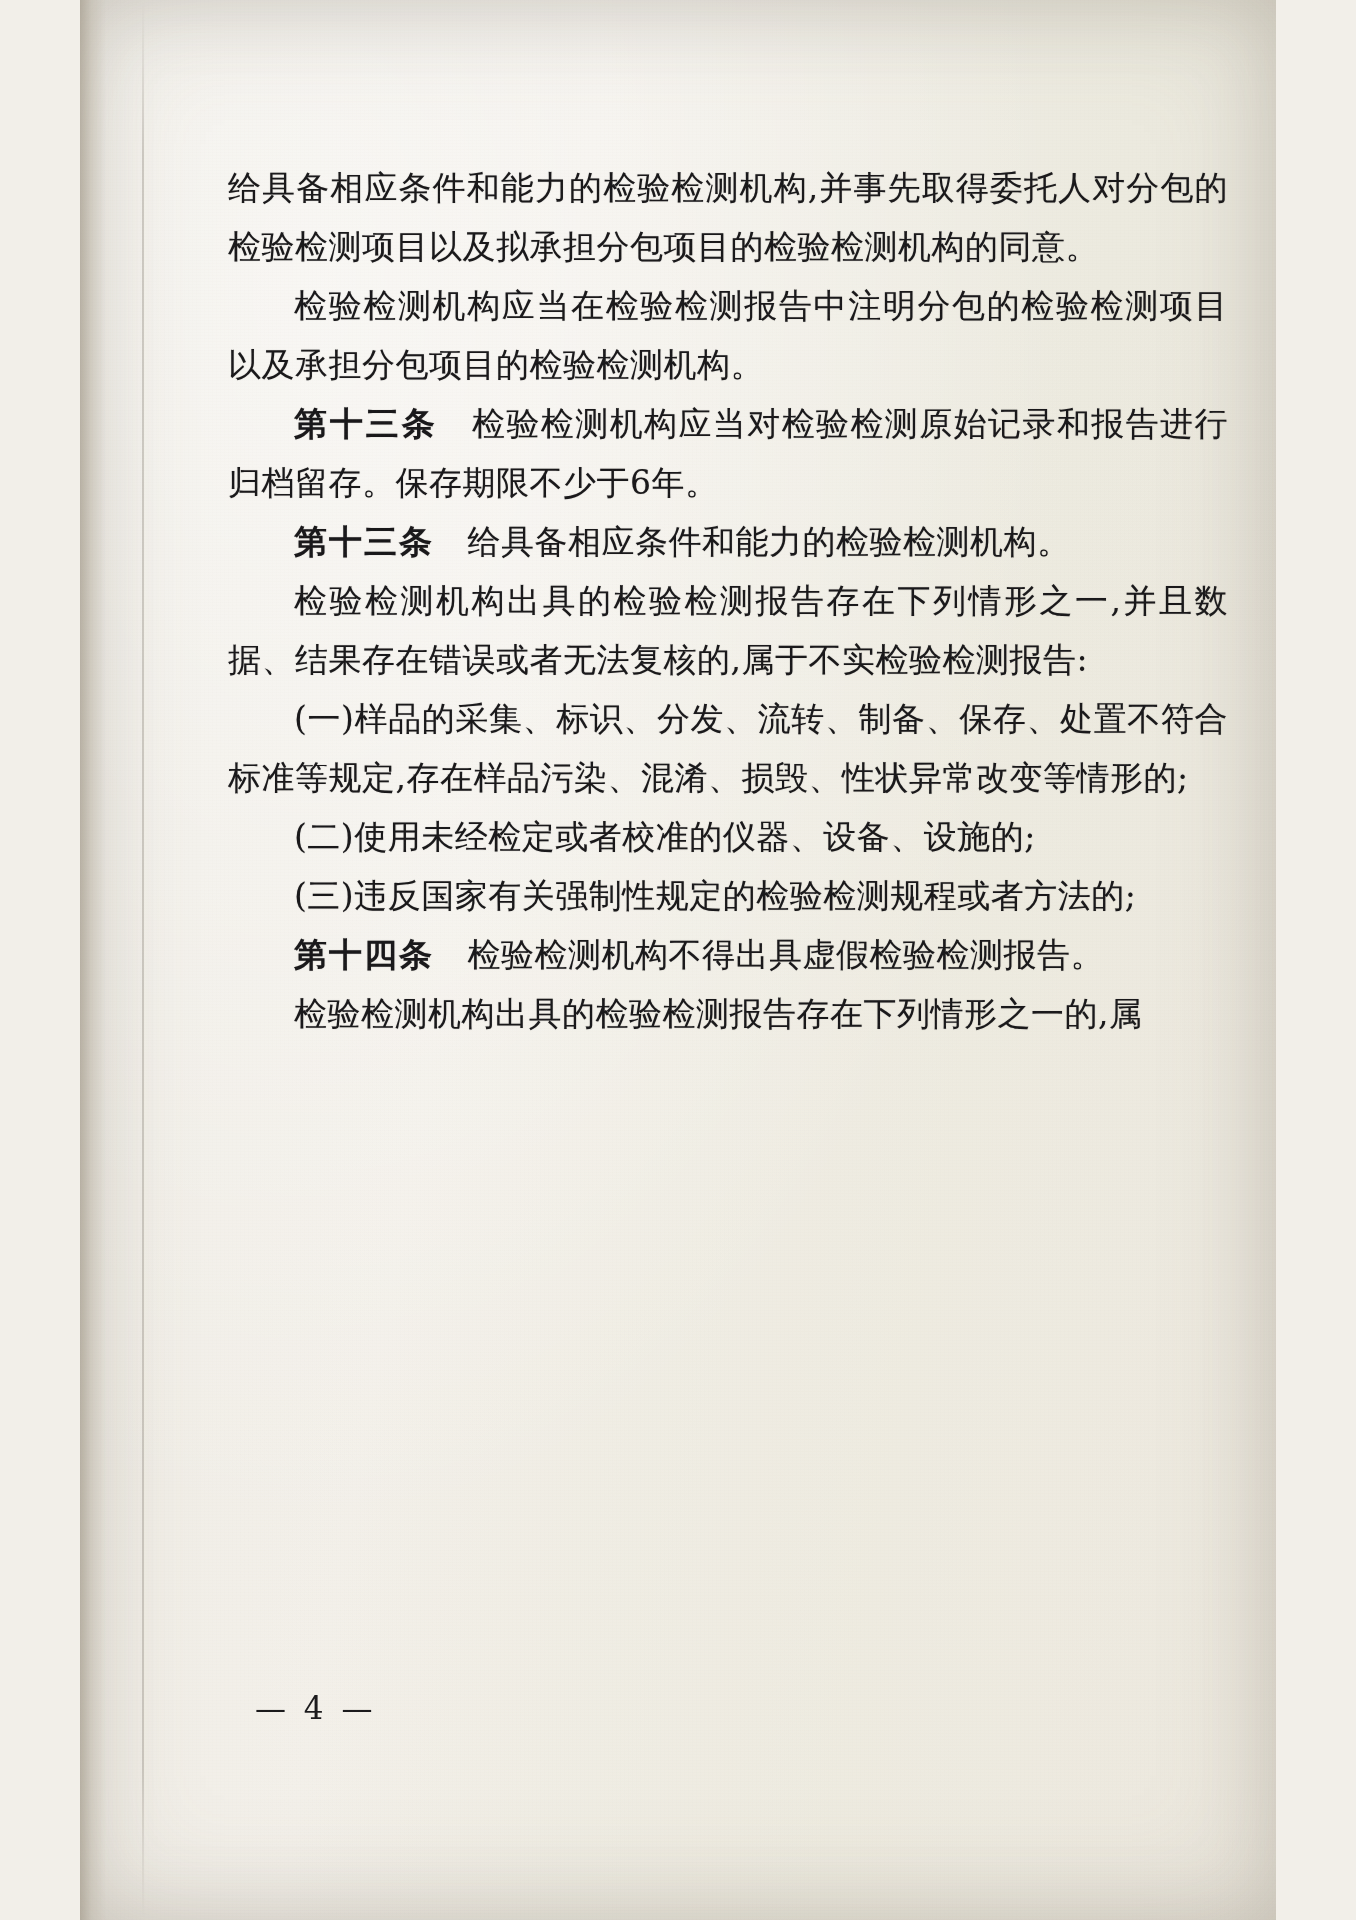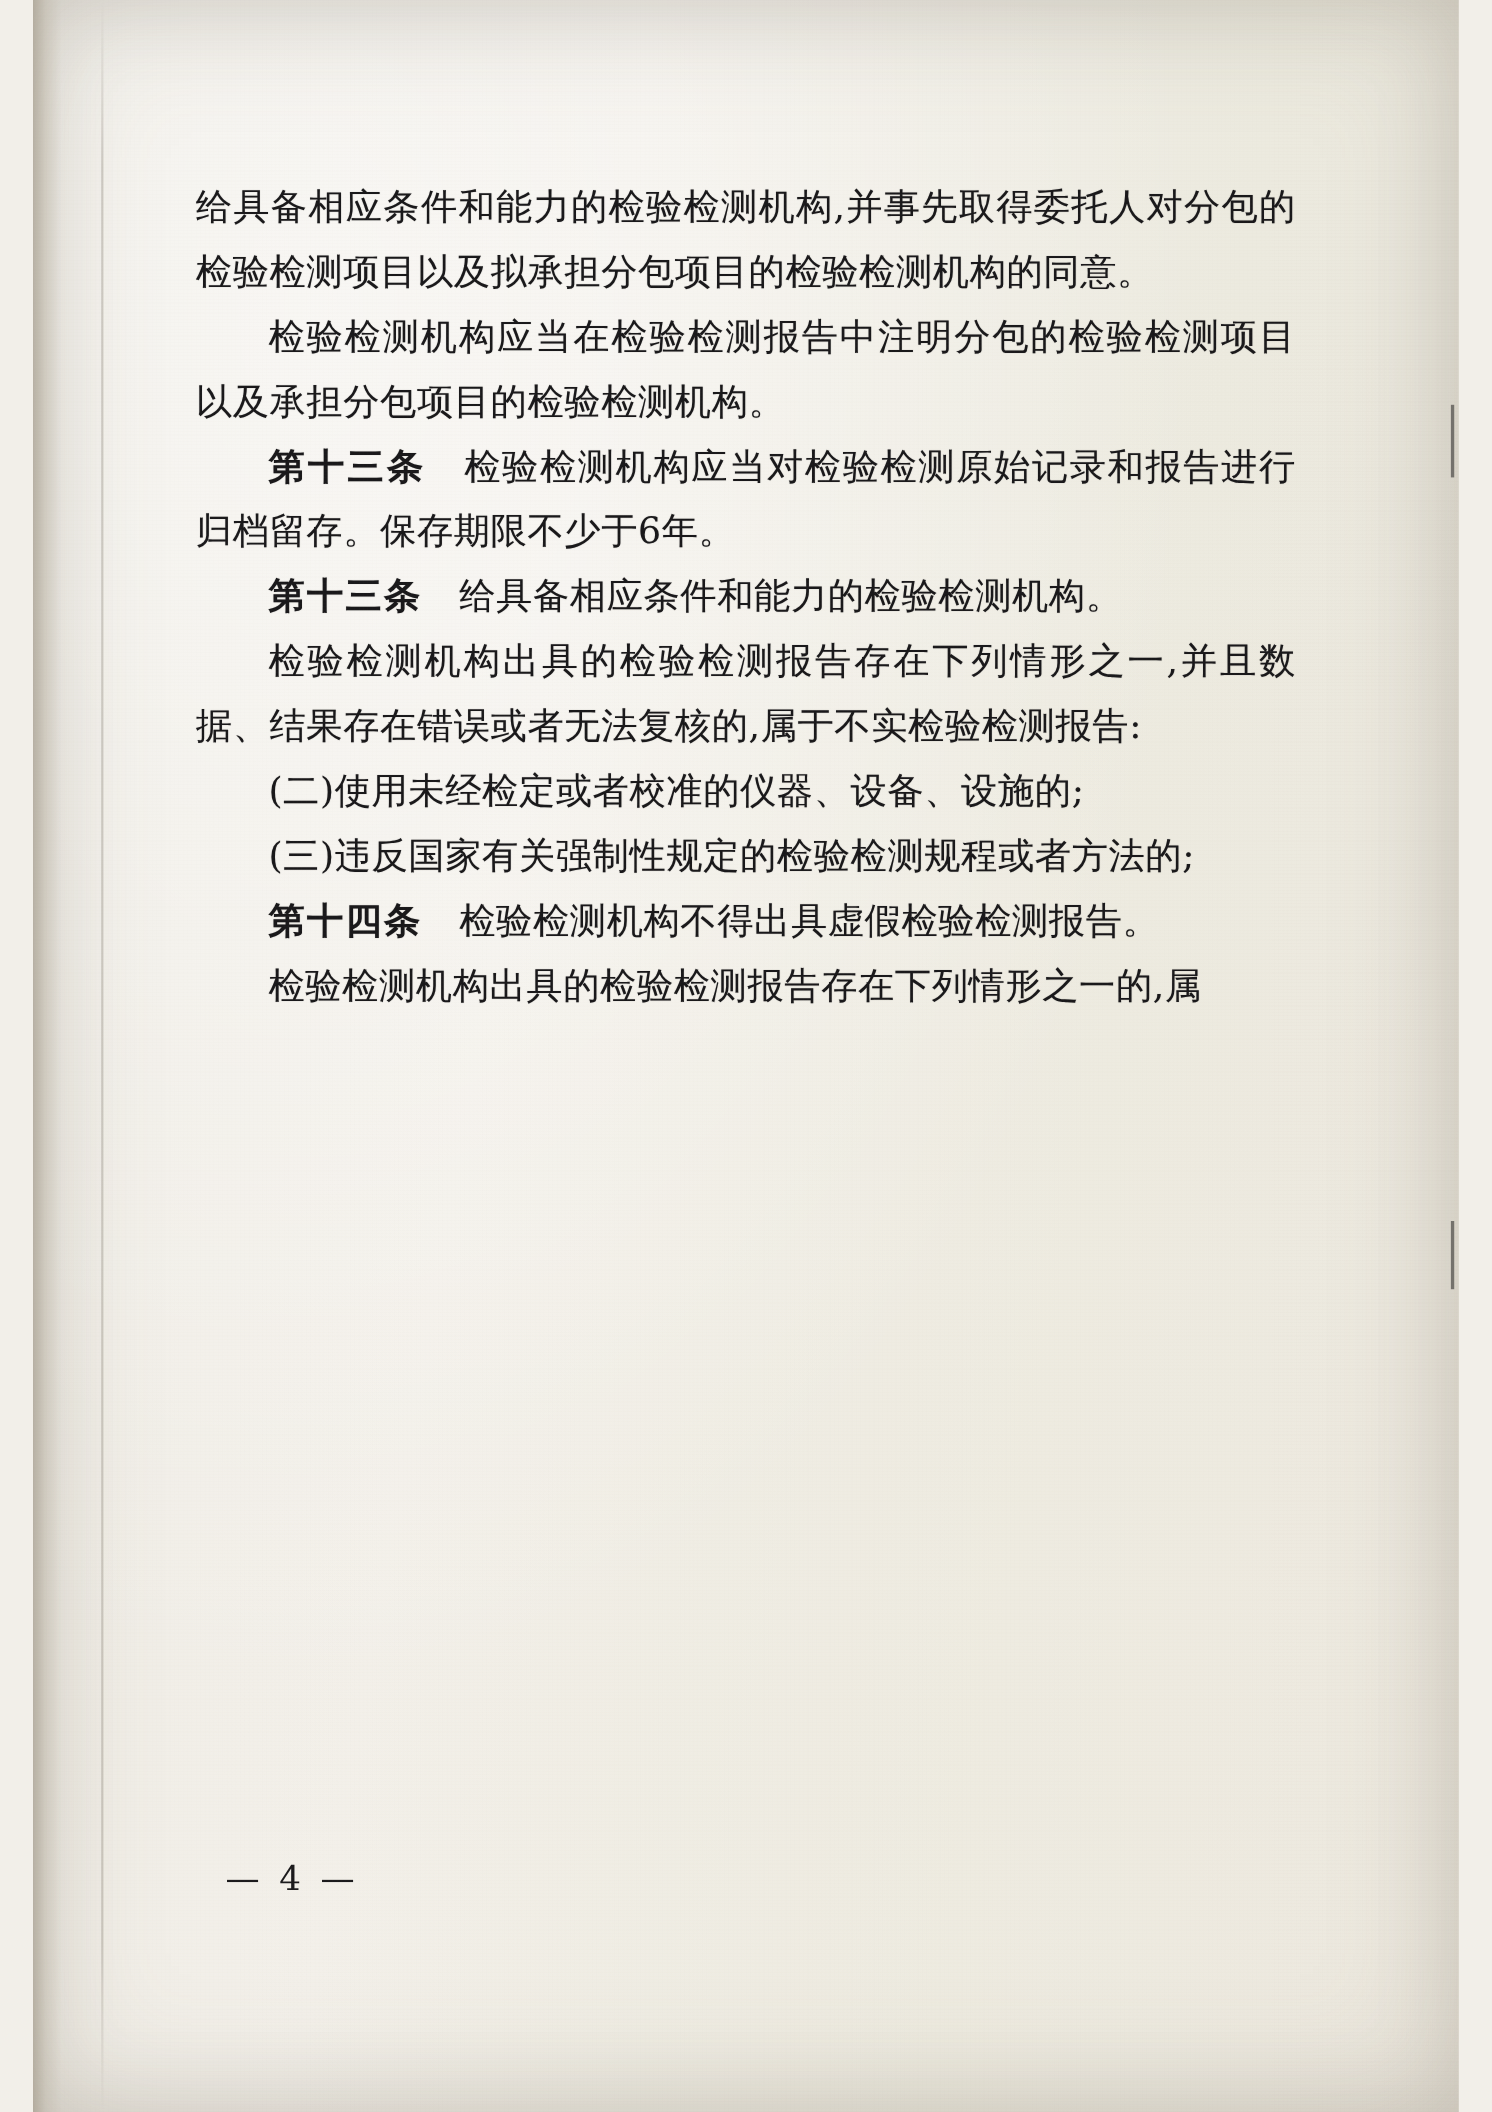--- a/index.html
+++ b/index.html
@@ -2,21 +2,21 @@
 <html lang="zh"><head>
 <meta charset="utf-8">
 <style>
   html, body {
     margin: 0;
     padding: 0;
     background: #f2efe9;
   }
   .page {
     position: relative;
-    width: 1296px;
+    width: 1196px;
     height: 1920px;
     margin: 0 auto;
     background: #efece5;
     background-image:
       radial-gradient(ellipse at 20% 15%, rgba(255,255,255,0.55), rgba(255,255,255,0) 55%),
       radial-gradient(ellipse at 80% 80%, rgba(240,236,226,0.6), rgba(255,255,255,0) 60%),
       linear-gradient(100deg, #edeae2 0%, #f3f0ea 35%, #eceadf 70%, #e9e5dc 100%);
     overflow: hidden;
     font-family: "DejaVu Serif", "Liberation Serif", serif;
     box-shadow: inset 0 0 70px rgba(160,150,135,0.25);
@@ -114,20 +114,21 @@
     <p class="para indent">
       <span class="art-no">第十三条</span><span>　检验检测机构应当对检验检测原始记录和报告进行归档留存。保存期限不少于6年。</span>
     </p>
 
     <p class="para indent">
       <span class="art-no">第十三条</span><span>　给具备相应条件和能力的检验检测机构。</span>
     </p>
 
     <p class="para indent">检验检测机构出具的检验检测报告存在下列情形之一,并且数据、结果存在错误或者无法复核的,属于不实检验检测报告:</p>
 
+    <p class="para indent">(一)样品的采集、标识、分发、流转、制备、保存、处置不符合标准等规定,存在样品污染、混淆、损毁、性状异常改变等情形的;</p>
 
     <p class="para indent">(二)使用未经检定或者校准的仪器、设备、设施的;</p>
 
     <p class="para indent">(三)违反国家有关强制性规定的检验检测规程或者方法的;</p>
 
 
     <p class="para indent">
       <span class="art-no">第十四条</span><span>　检验检测机构不得出具虚假检验检测报告。</span>
     </p>
 

